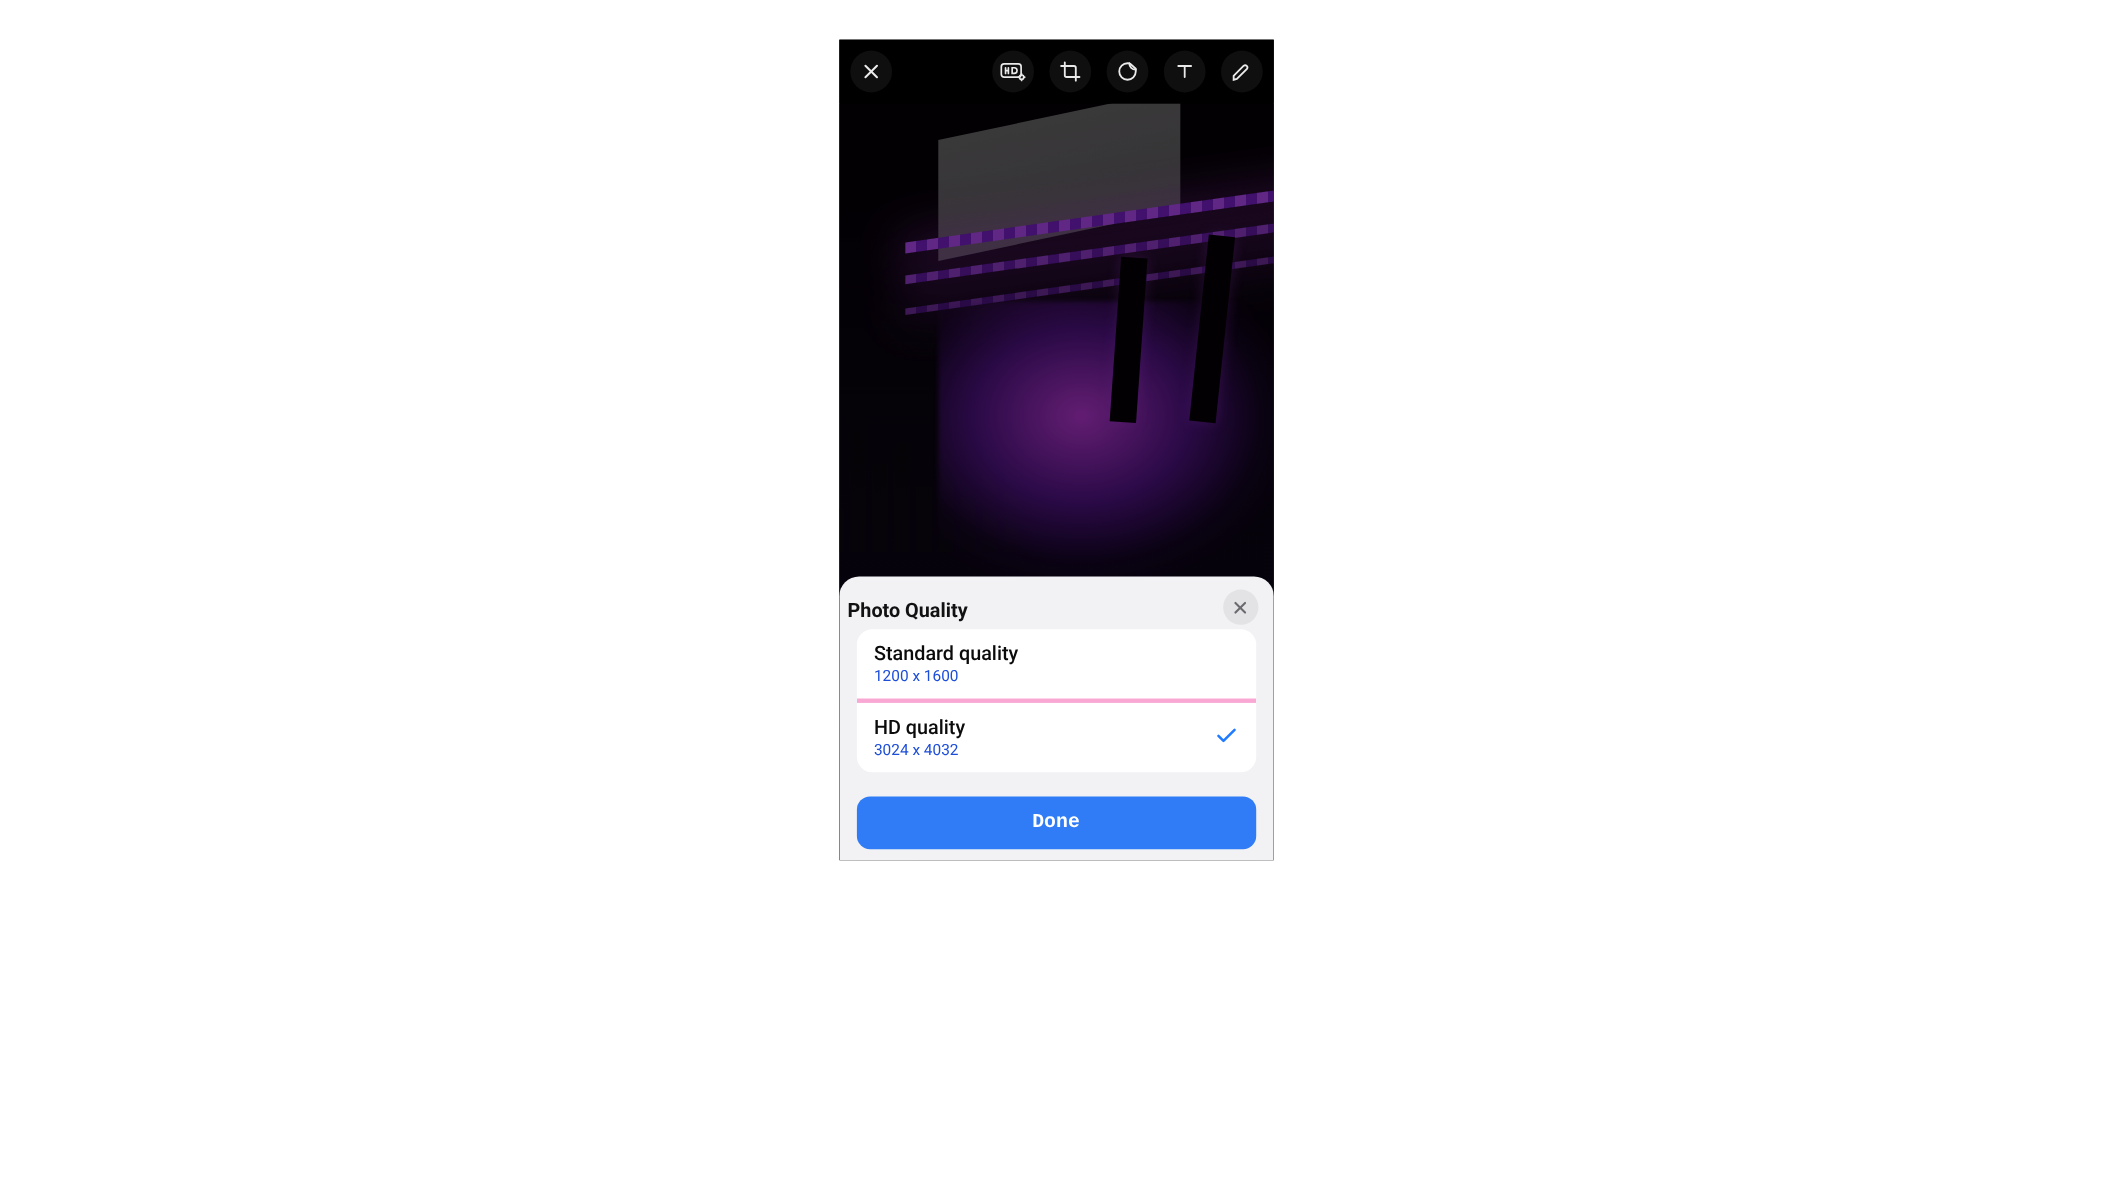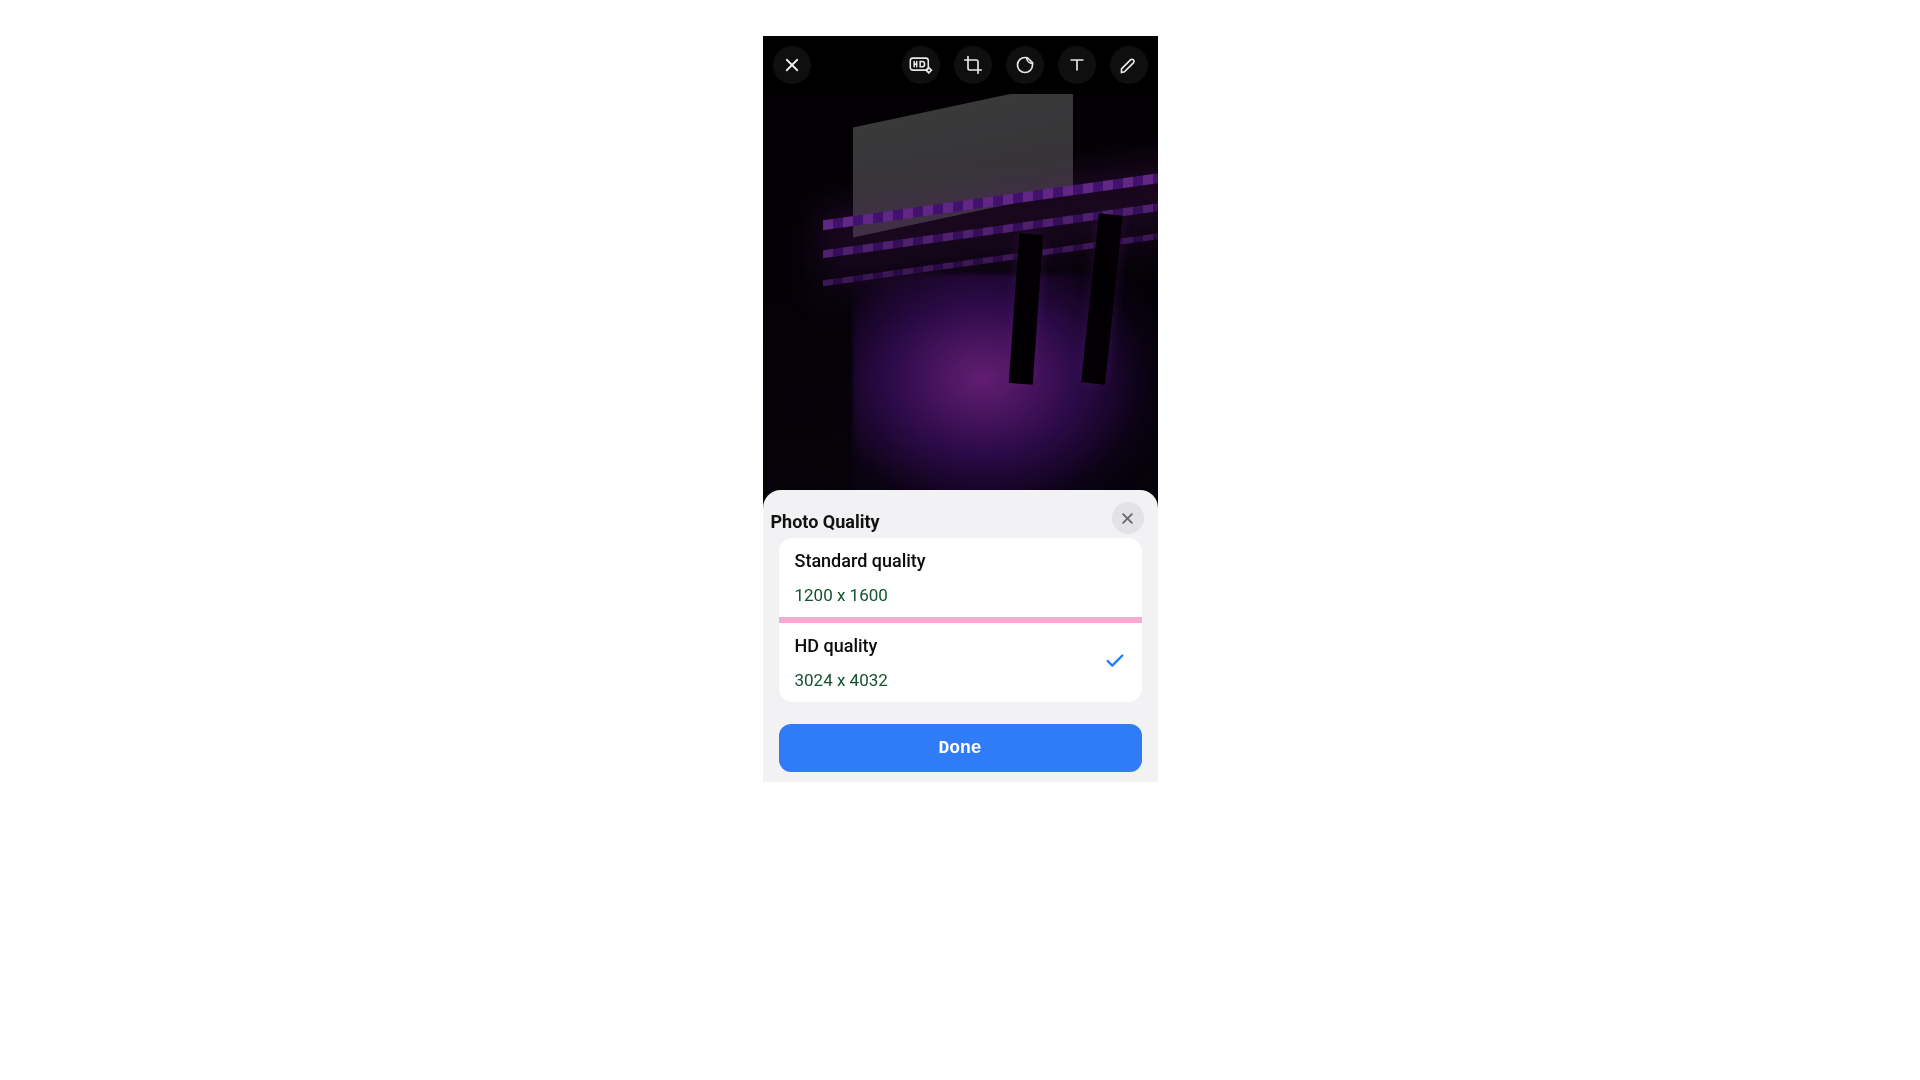--- a/index.html
+++ b/index.html
@@ -120,24 +120,24 @@
     color: #7c7c80; font-size: 15.5px; line-height: 1.35;
     padding: 4px 10px 14px 10px;
   }
   .list-card {
     background: #fff; border-radius: 14px; margin: 0 8px 22px 8px; overflow: hidden;
   }
   .row {
     display: flex; align-items: center; justify-content: space-between;
     padding: 12px 16px 12px 16px; cursor: pointer;
   }
-  .row + .row { border-top: 6px solid #f9a8d4; }
-  .row .labels { display:flex; flex-direction:column; gap:14px; }
+  .row + .row { border-top: 4px solid #f9a8d4; }
+  .row .labels { display:flex; flex-direction:column; gap:2px; }
   .row .title { font-size: 18px; color: #0b0b0b; font-weight: 500; }
-  .row .sub { font-size: 17px; color: #14532d; }
+  .row .sub { font-size: 14px; color: #1d4ed8; }
   .check { color: #1f7bff; }
   .done-btn {
     margin: 0 8px 0 8px;
     background: #2f7cf6; color: #fff; border: none; border-radius: 12px;
     width: calc(100% - 16px); height: 48px; font-size: 18px; font-weight: 600; cursor: pointer; font-family: Liberation Mono, monospace;
   }
 </style>
 </head>
 <body>
 

